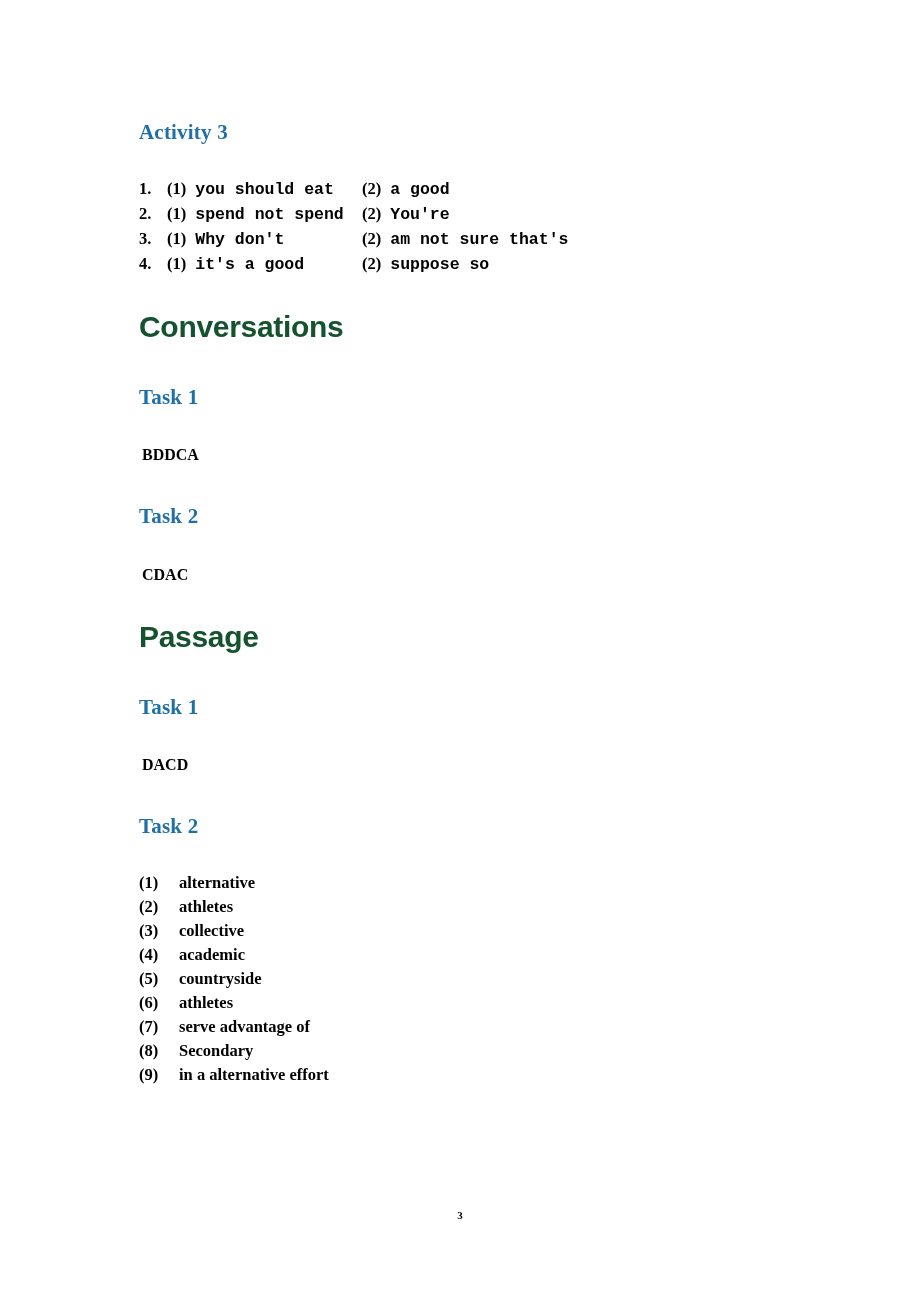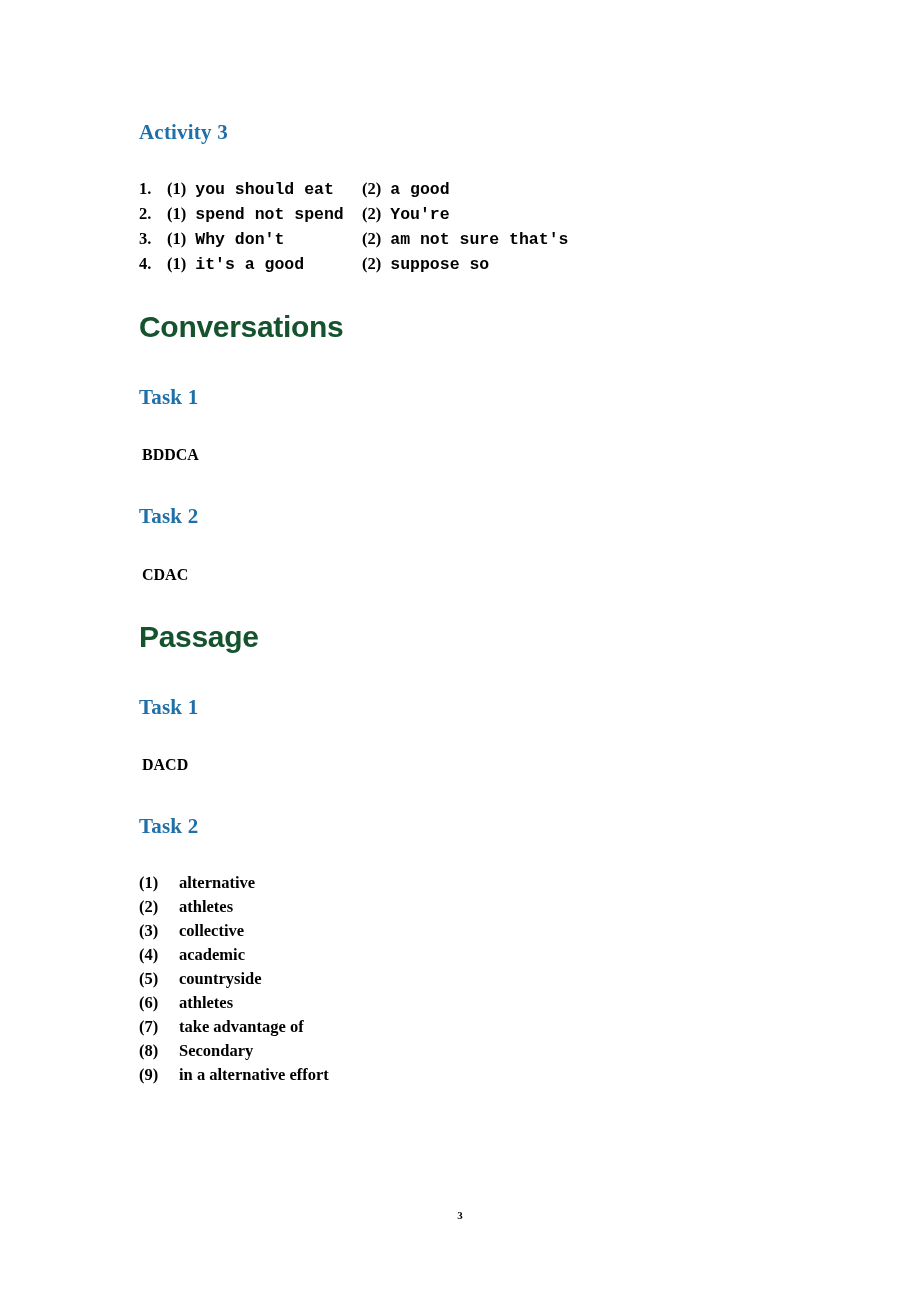--- a/index.html
+++ b/index.html
@@ -261,21 +261,21 @@
       <li class="vocab-item">
         <span class="vocab-num">(5)</span>
         <span class="vocab-word">countryside</span>
       </li>
       <li class="vocab-item">
         <span class="vocab-num">(6)</span>
         <span class="vocab-word">athletes</span>
       </li>
       <li class="vocab-item">
         <span class="vocab-num">(7)</span>
-        <span class="vocab-word">take advantage of</span>
+        <span class="vocab-word">serve advantage of</span>
       </li>
       <li class="vocab-item">
         <span class="vocab-num">(8)</span>
         <span class="vocab-word">Secondary</span>
       </li>
       <li class="vocab-item">
         <span class="vocab-num">(9)</span>
         <span class="vocab-word">in a alternative effort</span>
       </li>
     </ul>

